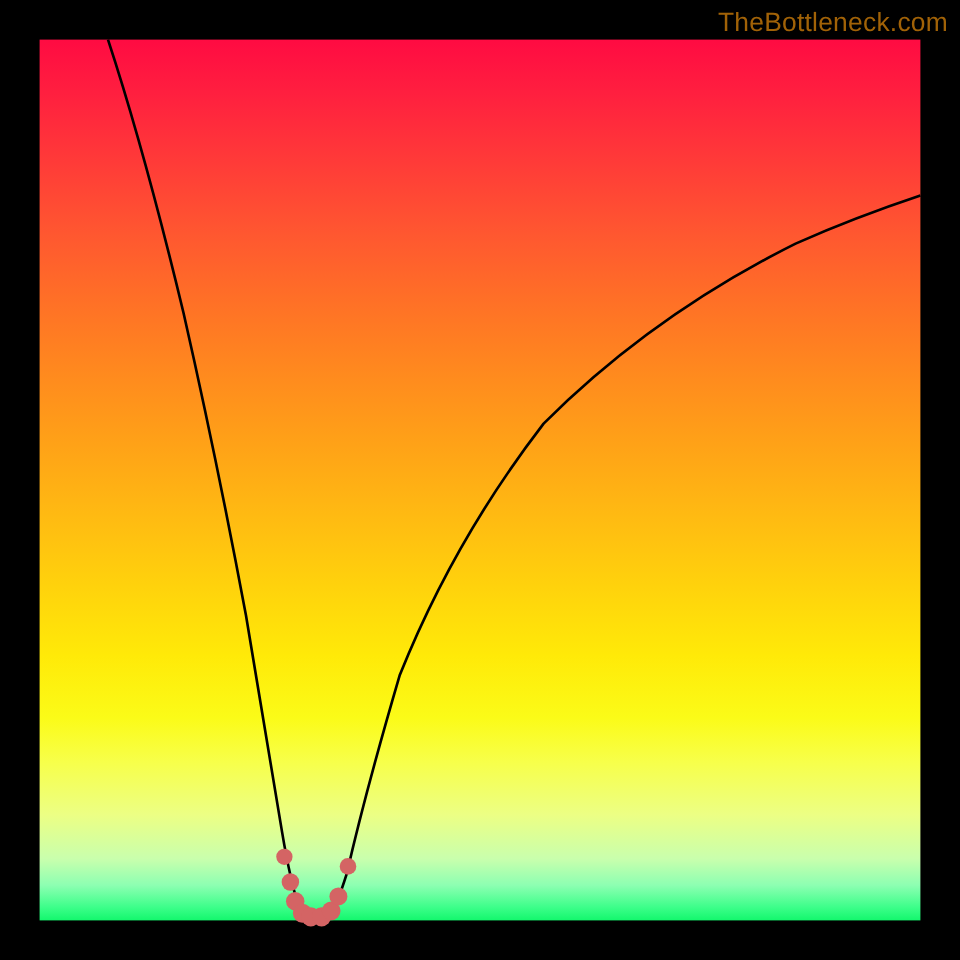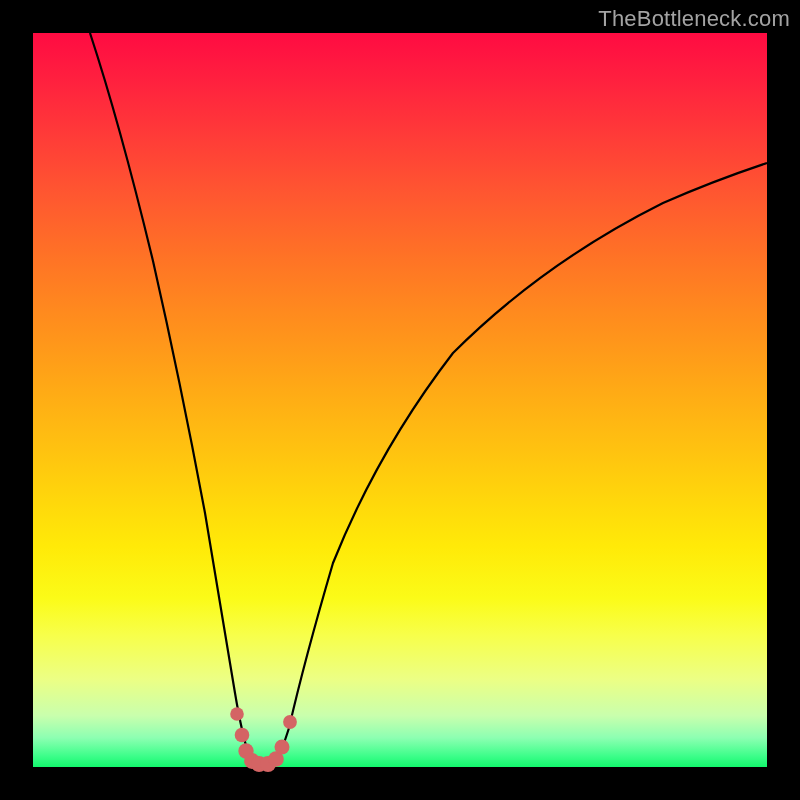--- a/index.html
+++ b/index.html
@@ -45,21 +45,21 @@
       #13f76d 100%
     );
   }
   .watermark {
     position: absolute;
     top: 6px;
     right: 10px;
     font-family: Arial, Helvetica, sans-serif;
     font-size: 22px;
     font-weight: 500;
-    color: #a3a3a3;
+    color: #a16207;
     letter-spacing: 0.2px;
   }
   svg.curves {
     position: absolute;
     left: 33px;
     top: 33px;
     width: 734px;
     height: 734px;
     overflow: visible;
   }

